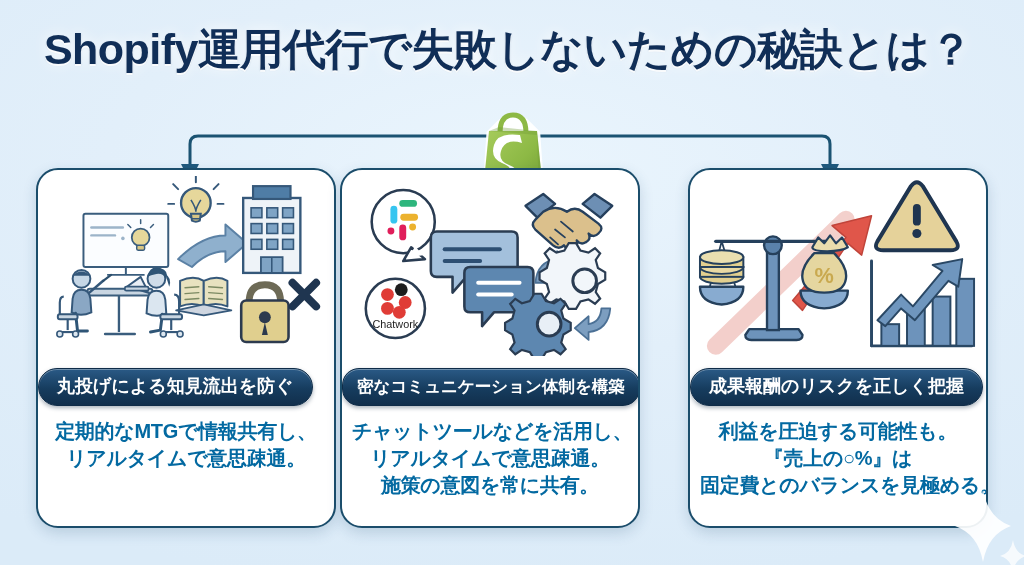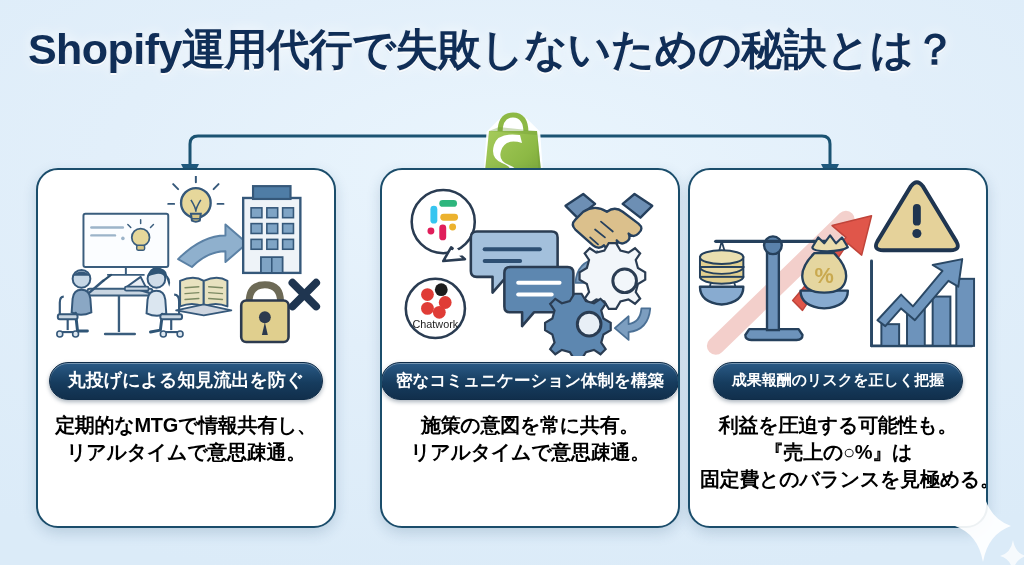--- a/index.html
+++ b/index.html
@@ -27,21 +27,21 @@
   .sparkle {
     position: absolute;
     pointer-events: none;
   }
   .sparkle svg { display: block; }
 
   
   #title-wrap {
     position: absolute;
     top: 22px;
-    left: 0;
+    left: 16px;
     width: 984px;
     text-align: center;
   }
   #page-title {
     display: inline-block;
     font-size: 43px;
     line-height: 54px;
     font-weight: bold;
     color: #102e57;
     letter-spacing: -0.5px;
@@ -78,62 +78,62 @@
     width: 300px;
     height: 360px;
     background: #ffffff;
     border: 2.5px solid #1b4d6b;
     border-radius: 22px;
     box-shadow: 0 5px 14px rgba(26,70,110,0.18), 0 1px 0 rgba(255,255,255,0.9) inset;
     box-sizing: border-box;
     overflow: hidden;
   }
   #card-1 { left: 36px; }
-  #card-2 { left: 380px; }
+  #card-2 { left: 340px; }
   #card-3 { left: 688px; }
 
   .card-illustration {
     position: relative;
     width: 100%;
     height: 186px;
     box-sizing: border-box;
     padding: 6px 8px 0 8px;
   }
   .card-illustration svg {
     display: block;
     width: 100%;
     height: 100%;
   }
 
   .card-heading-row {
     display: flex;
-    justify-content: center;
-    margin-top: 6px;
+    justify-content: flex-start;
+    margin-top: 12px;
   }
   .card-heading {
     display: inline-block;
     background: linear-gradient(180deg, #2a5a86 0%, #163c5e 55%, #112f4c 100%);
     color: #ffffff;
     border-radius: 999px;
     padding: 5px 18px 7px 18px;
     font-size: 18px;
     line-height: 24px;
     font-weight: bold;
     white-space: nowrap;
     box-shadow: 0 2px 4px rgba(12,38,64,0.35), 0 1px 0 rgba(255,255,255,0.35) inset;
     border: 1.5px solid #0f2c48;
   }
-  #card-2 .card-heading { font-size: 16.5px; padding-left: 14px; padding-right: 14px; }
-  #card-3 .card-heading { font-size: 15px; }
+  #card-2 .card-heading { font-size: 16.5px; padding-left: 14px; padding-right: 14px; border-radius: 17px; }
+  #card-3 .card-heading { font-size: 18px; }
 
   .card-body {
     margin-top: 12px;
     padding: 0 10px;
     text-align: center;
-    color: #000000;
+    color: #0369a1;
     font-size: 20px;
     line-height: 27px;
     font-weight: bold;
     letter-spacing: -0.3px;
   }
   .card-body .line { display: block; white-space: nowrap; }
 </style>
 </head>
 <body>
 
@@ -382,22 +382,23 @@
           </g>
         </g>
       </svg>
     </div>
 
     <div class="card-heading-row">
       <span class="card-heading">密なコミュニケーション体制を構築</span>
     </div>
 
     <div class="card-body">
+      <span class="line">チャットツールなどを活用し、</span>
+      <span class="line">リアルタイムで意思疎通。</span>
       <span class="line">施策の意図を常に共有。</span>
-      <span class="line">リアルタイムで意思疎通。</span>
     </div>
   </div>
 
   <div class="card" id="card-3">
     <div class="card-illustration">
       <svg viewBox="0 0 284 182">
 
         <path d="M18 172 L150 44" stroke="#eaa9a2" stroke-width="18" stroke-linecap="round" opacity="0.55"></path>
 
         <g>

